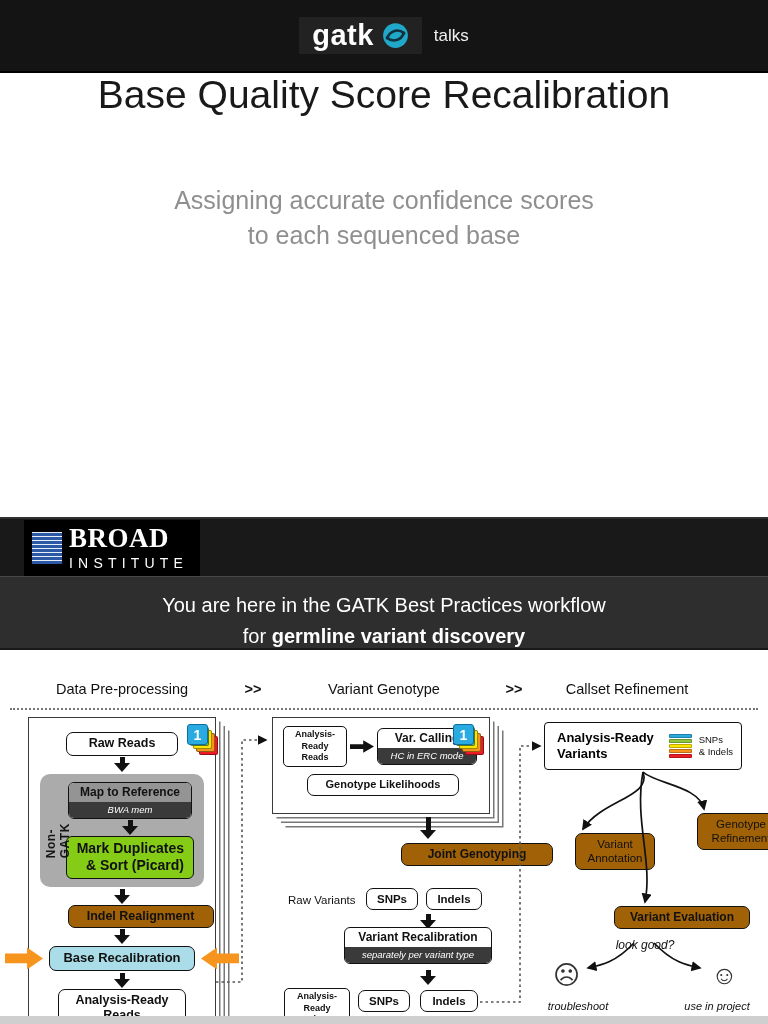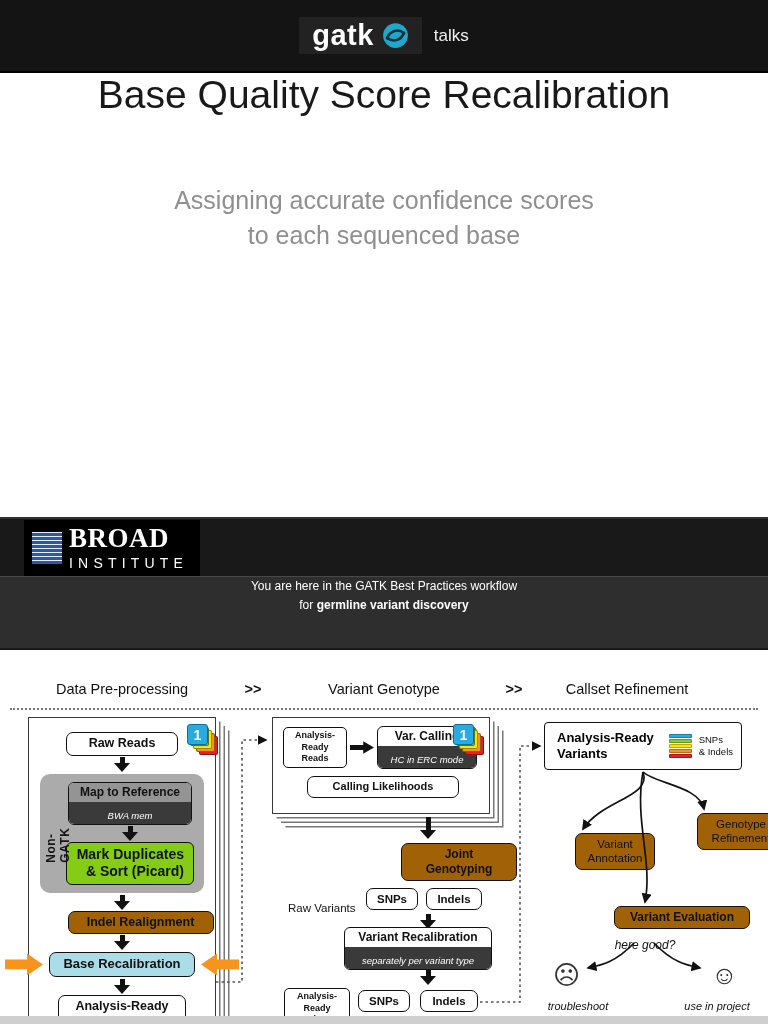--- a/index.html
+++ b/index.html
@@ -18,42 +18,42 @@
   .slide-title { font-size:39px; font-weight:normal; color:#191919; }
   .slide-subtitle { margin-top:66px; font-size:25px; color:#8f8f8f; line-height:1.4; white-space:pre-line; }
 
   
   .banner { position:absolute; top:517px; left:0; width:100%; height:133px; background:#191919; border-top:2px solid #303030; }
   .broad-row { height:57px; display:flex; align-items:center; padding-left:24px; }
   .broad-logo { display:flex; align-items:center; gap:7px; background:#000; padding:5px 12px 5px 8px; }
   .broad-glyph { width:30px; height:32px; background:repeating-linear-gradient(0deg, var(--broad-blue,#2b59a5) 0 3px, #e8eef8 3px 4px); }
   .broad-name { font-family:"Liberation Serif",serif; color:#fff; font-size:27px; font-weight:bold; line-height:1; letter-spacing:.5px; }
   .broad-sub { color:#fff; font-size:14px; letter-spacing:5.2px; margin-top:3px; }
-  .banner-text { height:72px; background:#2e2e2e; border-top:1px solid #484848; color:#fff; text-align:center; font-size:12px; line-height:1.55; }
+  .banner-text { height:72px; background:#2e2e2e; border-top:1px solid #484848; color:#fff; text-align:center; font-size:20px; padding-top:13px; line-height:1.55; }
 
   
   .workflow { position:absolute; top:650px; left:0; width:768px; height:374px; background:#fff; }
   .wf-header { position:absolute; top:31px; transform:translateX(-50%); font-size:14.5px; color:#111; white-space:nowrap; z-index:2; }
   .dotted-rule { position:absolute; top:58px; left:10px; right:10px; border-top:2px dotted #777; }
   svg.connectors { position:absolute; top:0; left:0; z-index:3; pointer-events:none; }
 
   .panel { position:absolute; background:#fff; border:1.5px solid #3a3a3a;
     box-shadow:3px 3px 0 #fff,4.5px 4.5px 0 #777,7.5px 7.5px 0 #fff,9px 9px 0 #777,12px 12px 0 #fff,13.5px 13.5px 0 #777; z-index:1; }
   .pre-panel { left:28px; top:67px; width:188px; height:320px; padding-top:14px; display:flex; flex-direction:column; align-items:center; }
   .disc-panel { left:272px; top:67px; width:218px; height:97px; padding:8px 6px 0 10px; }
 
   .box { border:1.5px solid #111; border-radius:7px; background:#fff; font-weight:bold; font-size:12.5px; color:#111; text-align:center; padding:3px 9px; white-space:pre-line; line-height:1.25; }
   .box.gray { background:#a16207;margin-left:37px; }
   .box.small { font-size:9px; border-radius:5px; padding:2px 3px; border-width:1.2px; line-height:1.3; }
   .w-raw { width:112px; } .w-map { width:124px; } .w-mark { width:128px; }
   .w-mid { width:146px; } .w-arr { width:128px; }
 
   .split { border:1.5px solid #111; border-radius:6px; overflow:hidden; text-align:center; background:#fff; }
   .split .top { font-weight:bold; font-size:12px; padding:2px 6px 3px; color:#111; white-space:pre-line; }
-  .split .bottom { background:var(--dark-strip,#3a3a3a); color:#fff; font-style:italic; font-size:9.5px; padding:8px 5px 3px; white-space:nowrap; }
+  .split .bottom { background:var(--dark-strip,#3a3a3a); color:#fff; font-style:italic; font-size:9.5px; padding:2px 5px 3px; white-space:nowrap; }
   .map-split .top { background:#949494; }
   .mark-box { background:#84cc16; font-size:14px; border-radius:6px;text-align:right; }
 
   .arrow-down { display:flex; flex-direction:column; align-items:center; margin:1px 0; z-index:2; }
   .arrow-down .stem { width:5px; height:6px; background:#111; }
   .arrow-down .head { width:0; height:0; border-left:8px solid transparent; border-right:8px solid transparent; border-top:9px solid #111; }
   .arrow-down.abs { position:absolute; }
   .arrow-down.tall .stem { height:13px; }
 
   .nongatk { position:relative; width:164px; background:#ababab; border-radius:10px; padding:8px 8px 8px 24px; display:flex; flex-direction:column; align-items:center; margin:1px 0; }
@@ -212,29 +212,29 @@
       </div>
       <div class="disc-row">
         <div class="box small" style="width:64px">Analysis-Ready
 Reads</div>
         <div class="arrow-right"></div>
         <div class="split" style="width:100px">
           <div class="top">Var. Calling</div>
           <div class="bottom">HC in ERC mode</div>
         </div>
       </div>
-      <div class="box" style="margin:7px auto 0; width:152px; font-size:11px">Calling Likelihoods</div>
+      <div class="box" style="margin:7px auto 0; width:152px; font-size:11px">Genotype Likelihoods</div>
     </div>
 
     <div class="arrow-down tall abs" style="left:420px; top:166px">
         <span class="stem"></span>
         <span class="head"></span>
       </div>
-    <div class="box gray abs" style="left:364px; top:193px; width:116px; font-size:12px">Joint Genotyping</div>
-    <span class="label-text abs" style="left:288px; top:252px">Raw Variants</span>
+    <div class="box gray abs" style="left:364px; top:193px; width:152px; font-size:12px">Joint Genotyping</div>
+    <span class="label-text abs" style="left:288px; top:244px">Raw Variants</span>
     <div class="box abs" style="left:366px; top:238px; width:52px; font-size:11.5px">SNPs</div>
     <div class="box abs" style="left:426px; top:238px; width:56px; font-size:11.5px">Indels</div>
     <div class="arrow-down abs" style="left:420px; top:263px">
         <span class="stem"></span>
         <span class="head"></span>
       </div>
     <div class="split abs" style="left:344px; top:277px; width:148px">
       <div class="top">Variant Recalibration</div>
       <div class="bottom">separately per variant type</div>
     </div>
@@ -258,21 +258,21 @@
           <span class="r5"></span>
       </div>
       <div class="snps-indels">SNPs
 &amp; Indels</div>
     </div>
     <div class="box gray abs" style="left:538px; top:183px; width:80px; font-weight:normal; font-size:11.5px">Variant
 Annotation</div>
     <div class="box gray abs" style="left:660px; top:163px; width:88px; font-weight:normal; font-size:11.5px">Genotype
 Refinement</div>
     <div class="box gray abs" style="left:577px; top:256px; width:136px; font-size:12px">Variant Evaluation</div>
-    <div class="cap" style="left:577px; top:288px; width:136px; font-size:12px">here good?</div>
+    <div class="cap" style="left:577px; top:288px; width:136px; font-size:12px">look good?</div>
     <span class="face" style="left:553px; top:312px">☹</span>
     <span class="face" style="left:711px; top:312px">☺</span>
     <div class="cap" style="left:523px; top:350px; width:110px">troubleshoot</div>
     <div class="cap" style="left:662px; top:350px; width:110px">use in project</div>
   </section>
 
   <div class="page-edge"></div>
 </div>
 
 </body></html>

